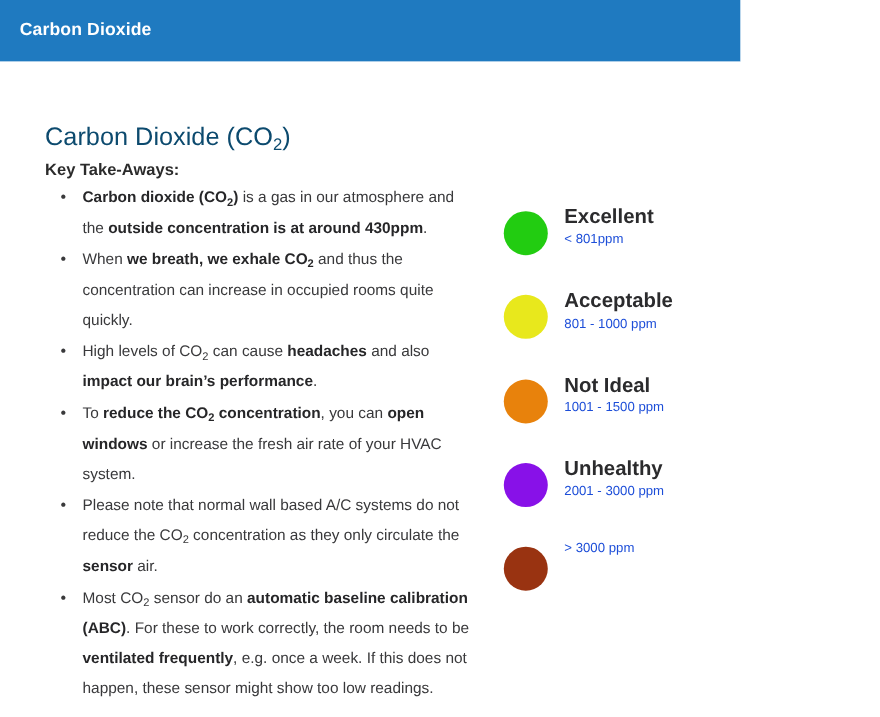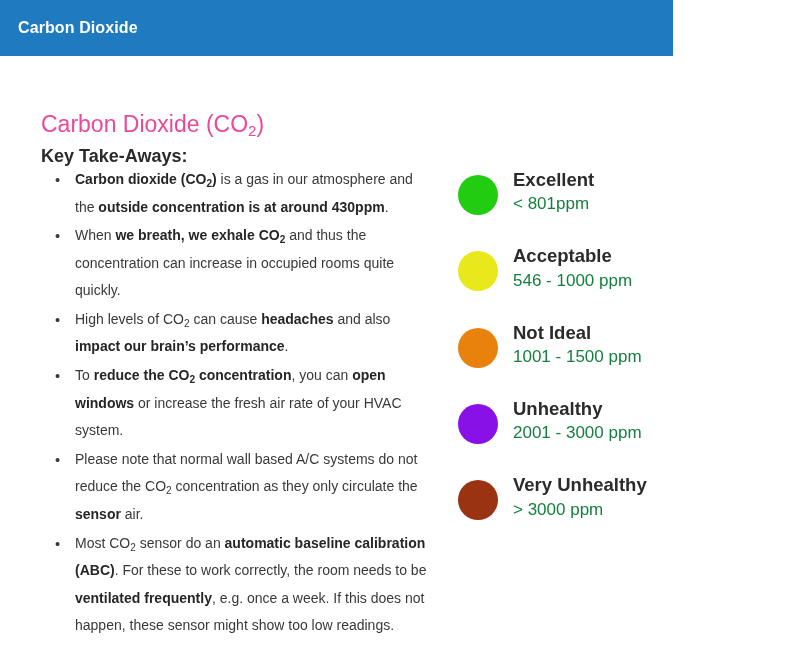--- a/index.html
+++ b/index.html
@@ -68,36 +68,36 @@
     background: #ffffff;
     box-sizing: border-box;
   }
 
   .page-title {
     position: absolute;
     left: 41px;
     top: 42px;
     font-size: 23px;
     font-weight: normal;
-    color: #ec4899;
+    color: #0c4a6e;
     line-height: 1;
     white-space: nowrap;
   }
   .page-title sub {
     font-size: 0.66em;
     vertical-align: baseline;
     position: relative;
     top: 4px;
   }
 
   .key-heading {
     position: absolute;
     left: 41px;
     top: 91px;
-    font-size: 18px;
+    font-size: 15px;
     font-weight: bold;
     color: #2b2b2b;
     line-height: 1;
   }
 
   
   .takeaways {
     position: absolute;
     left: 41px;
     top: 110px;
@@ -129,21 +129,21 @@
     font-size: 0.72em;
     vertical-align: baseline;
     position: relative;
     top: 3px;
   }
 
   
   .legend {
     position: absolute;
     left: 458px;
-    top: 112px;
+    top: 129px;
     width: 320px;
   }
   .legend-row {
     display: flex;
     align-items: flex-start;
     height: 76.3px;
   }
   .legend-dot {
     width: 40px;
     height: 40px;
@@ -156,23 +156,23 @@
     padding-top: 0px;
   }
   .legend-label {
     font-size: 18.5px;
     font-weight: bold;
     color: #2b2b2d;
     line-height: 1.32;
     white-space: nowrap;
   }
   .legend-range {
-    font-size: 17px;
+    font-size: 12px;
     font-weight: normal;
-    color: #15803d;
+    color: #1d4ed8;
     line-height: 1.42;
     white-space: nowrap;
   }
 
   
   .resize-grip {
     position: absolute;
     right: 2px;
     bottom: 2px;
     width: 10px;
@@ -221,41 +221,40 @@
           <div class="legend-dot" style="background: rgb(34, 204, 17);"></div>
           <div class="legend-text">
             <div class="legend-label">Excellent</div>
             <div class="legend-range">&lt; 801ppm</div>
           </div>
         </div>
         <div class="legend-row">
           <div class="legend-dot" style="background: rgb(232, 232, 28);"></div>
           <div class="legend-text">
             <div class="legend-label">Acceptable</div>
-            <div class="legend-range">546 - 1000 ppm</div>
+            <div class="legend-range">801 - 1000 ppm</div>
           </div>
         </div>
         <div class="legend-row">
           <div class="legend-dot" style="background: rgb(232, 130, 12);"></div>
           <div class="legend-text">
             <div class="legend-label">Not Ideal</div>
             <div class="legend-range">1001 - 1500 ppm</div>
           </div>
         </div>
         <div class="legend-row">
           <div class="legend-dot" style="background: rgb(136, 17, 232);"></div>
           <div class="legend-text">
             <div class="legend-label">Unhealthy</div>
             <div class="legend-range">2001 - 3000 ppm</div>
           </div>
         </div>
         <div class="legend-row">
           <div class="legend-dot" style="background: rgb(153, 51, 17);"></div>
           <div class="legend-text">
-            <div class="legend-label">Very Unhealthy</div>
             <div class="legend-range">&gt; 3000 ppm</div>
           </div>
         </div>
       </div>
 
     <div class="resize-grip">
       <i style="right:0;bottom:0;"></i>
       <i style="right:4px;bottom:0;"></i>
       <i style="right:0;bottom:4px;"></i>
     </div>

